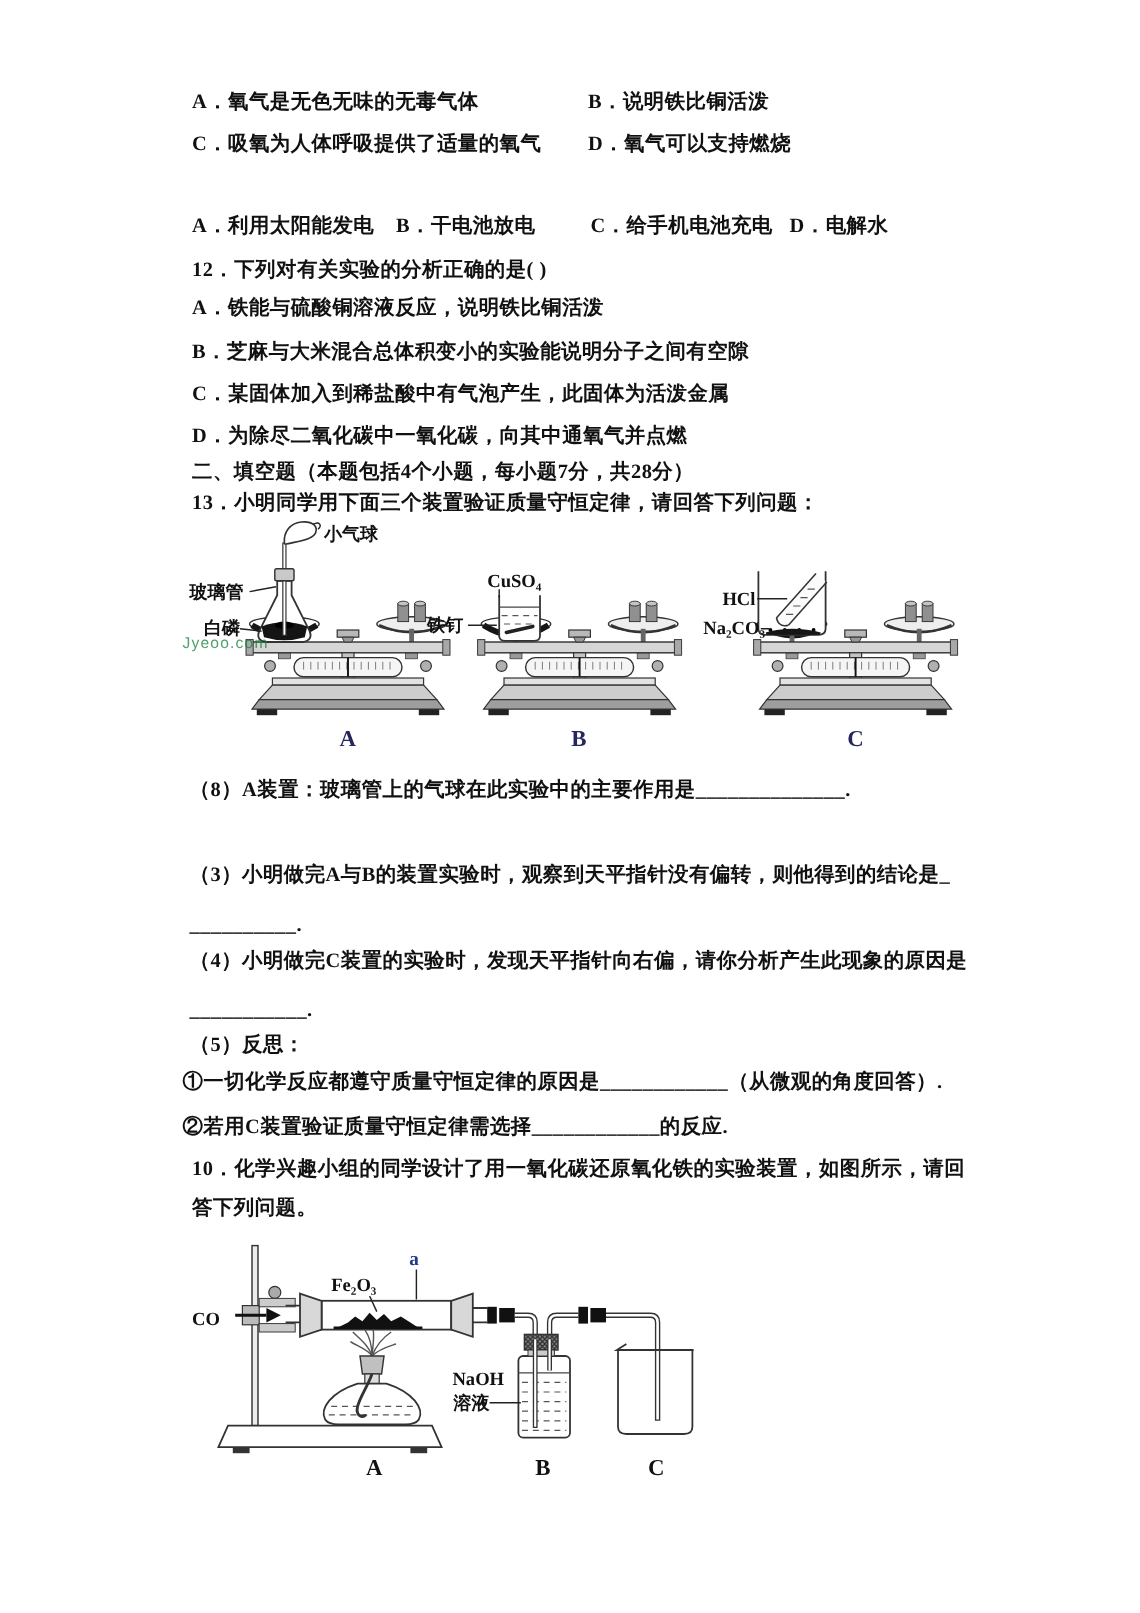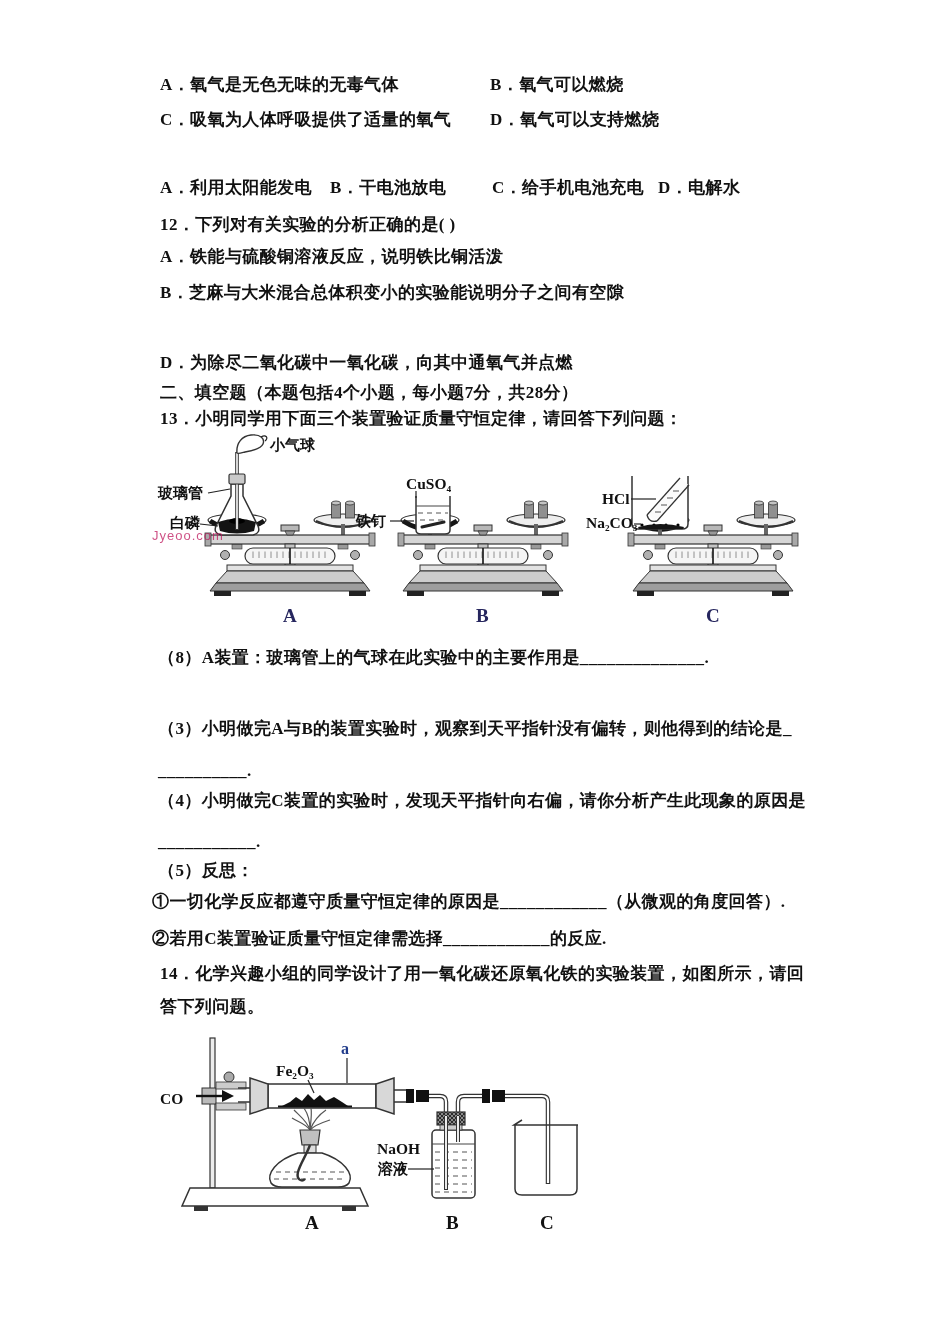--- a/index.html
+++ b/index.html
@@ -1,49 +1,50 @@
 <!DOCTYPE html>
 <html><head>
 <meta charset="utf-8">
 <style>
   html,body{margin:0;padding:0;background:#ffffff;}
   .page{position:relative;width:950px;height:1344px;background:#ffffff;overflow:hidden;
         font-family:"Liberation Serif","DejaVu Serif",serif;color:#111;}
   .t{position:absolute;font-size:17px;font-weight:700;white-space:pre;letter-spacing:.4px;line-height:22px;}
-  .wm{position:absolute;left:152px;top:528px;font-size:13px;font-weight:400;color:#be185d;opacity:.75;
+  .wm{position:absolute;left:152px;top:528px;font-size:13px;font-weight:400;color:#15803d;opacity:.75;
       letter-spacing:1px;z-index:3;font-family:"Liberation Sans","DejaVu Sans",sans-serif;}
   svg{position:absolute;}
   svg text{font-family:"Liberation Serif","DejaVu Serif",serif;}
   .cjk-label{font-size:15px;font-weight:700;fill:#111;}
   .chem-label{font-size:15.5px;font-weight:600;fill:#111;}
   .dia-letter{font-size:19px;font-weight:600;}
   .leader{stroke:#222;stroke-width:1.2;fill:none;}
   .glass{fill:#ffffff;stroke:#333;stroke-width:1.5;}
   .tube-outer{stroke:#333;stroke-width:4.5;fill:none;}
   .tube-inner{stroke:#ffffff;stroke-width:2.2;fill:none;}
   .dash{stroke:#555;stroke-width:1;stroke-dasharray:5 4;fill:none;}
 </style>
 </head>
 <body>
 
 <div class="page">
 
   <div class="t" style="left:160px;top:74px">A．氧气是无色无味的无毒气体</div>
-  <div class="t" style="left:490px;top:74px">B．氧气可以燃烧</div>
+  <div class="t" style="left:490px;top:74px">B．说明铁比铜活泼</div>
   <div class="t" style="left:160px;top:109px">C．吸氧为人体呼吸提供了适量的氧气</div>
   <div class="t" style="left:490px;top:109px">D．氧气可以支持燃烧</div>
 
   <div class="t" style="left:160px;top:177px">A．利用太阳能发电</div>
   <div class="t" style="left:330px;top:177px">B．干电池放电</div>
   <div class="t" style="left:492px;top:177px">C．给手机电池充电</div>
   <div class="t" style="left:658px;top:177px">D．电解水</div>
 
   <div class="t" style="left:160px;top:214px">12．下列对有关实验的分析正确的是( )</div>
   <div class="t" style="left:160px;top:282px">B．芝麻与大米混合总体积变小的实验能说明分子之间有空隙</div>
   <div class="t" style="left:160px;top:246px">A．铁能与硫酸铜溶液反应，说明铁比铜活泼</div>
+  <div class="t" style="left:160px;top:317px">C．某固体加入到稀盐酸中有气泡产生，此固体为活泼金属</div>
   <div class="t" style="left:160px;top:352px">D．为除尽二氧化碳中一氧化碳，向其中通氧气并点燃</div>
 
   <div class="t" style="left:160px;top:382px">二、填空题（本题包括4个小题，每小题7分，共28分）</div>
   <div class="t" style="left:160px;top:408px">13．小明同学用下面三个装置验证质量守恒定律，请回答下列问题：</div>
 
   <div class="wm">Jyeoo.com</div>
 
   <svg style="left:150px;top:434px;" width="680" height="200" viewBox="0 0 680 200">
     <defs>
       <g id="bal">
@@ -159,21 +160,21 @@
 
   <div class="t" style="left:158px;top:647px">（8）A装置：玻璃管上的气球在此实验中的主要作用是______________.</div>
   <div class="t" style="left:158px;top:718px">（3）小明做完A与B的装置实验时，观察到天平指针没有偏转，则他得到的结论是_</div>
   <div class="t" style="left:158px;top:760px">__________.</div>
   <div class="t" style="left:158px;top:790px">（4）小明做完C装置的实验时，发现天平指针向右偏，请你分析产生此现象的原因是</div>
   <div class="t" style="left:158px;top:831px">___________.</div>
   <div class="t" style="left:158px;top:860px">（5）反思：</div>
   <div class="t" style="left:152px;top:928px">②若用C装置验证质量守恒定律需选择____________的反应.</div>
   <div class="t" style="left:152px;top:891px">①一切化学反应都遵守质量守恒定律的原因是____________（从微观的角度回答）.</div>
 
-  <div class="t" style="left:160px;top:963px">14．化学兴趣小组的同学设计了用一氧化碳还原氧化铁的实验装置，如图所示，请回</div>
+  <div class="t" style="left:160px;top:963px">10．化学兴趣小组的同学设计了用一氧化碳还原氧化铁的实验装置，如图所示，请回</div>
   <div class="t" style="left:160px;top:996px">答下列问题。</div>
 
   <svg style="left:150px;top:1032px;" width="480" height="205" viewBox="0 0 480 205">
     <defs>
       <pattern id="hatch" width="4" height="4" patternUnits="userSpaceOnUse">
         <rect width="4" height="4" fill="#8a8a8a"></rect>
         <path d="M0,0 L4,4 M4,0 L0,4" stroke="#2d2d2d" stroke-width="1"></path>
       </pattern>
     </defs>
 

